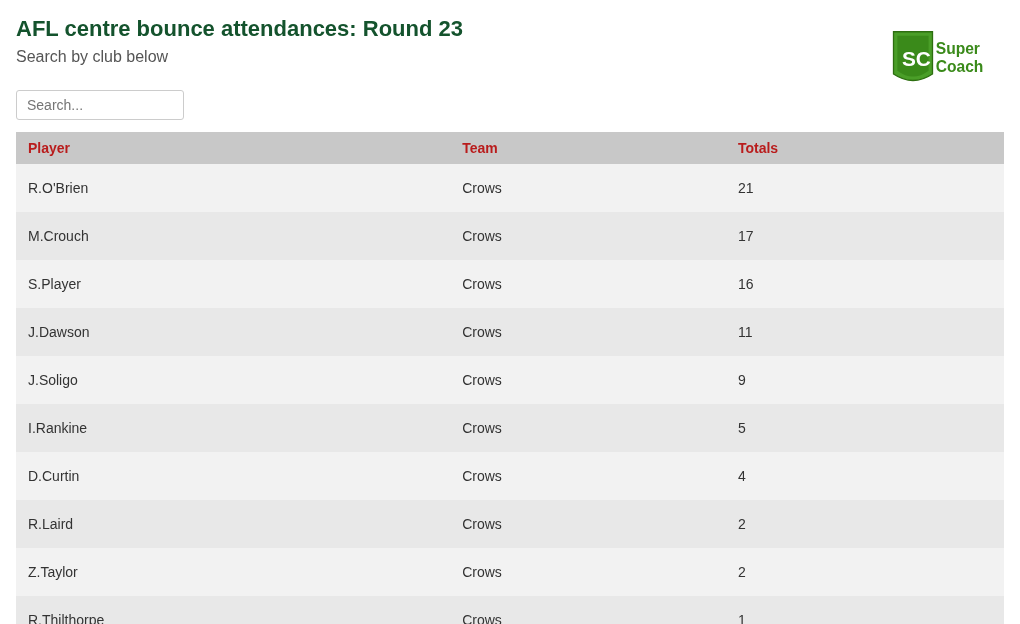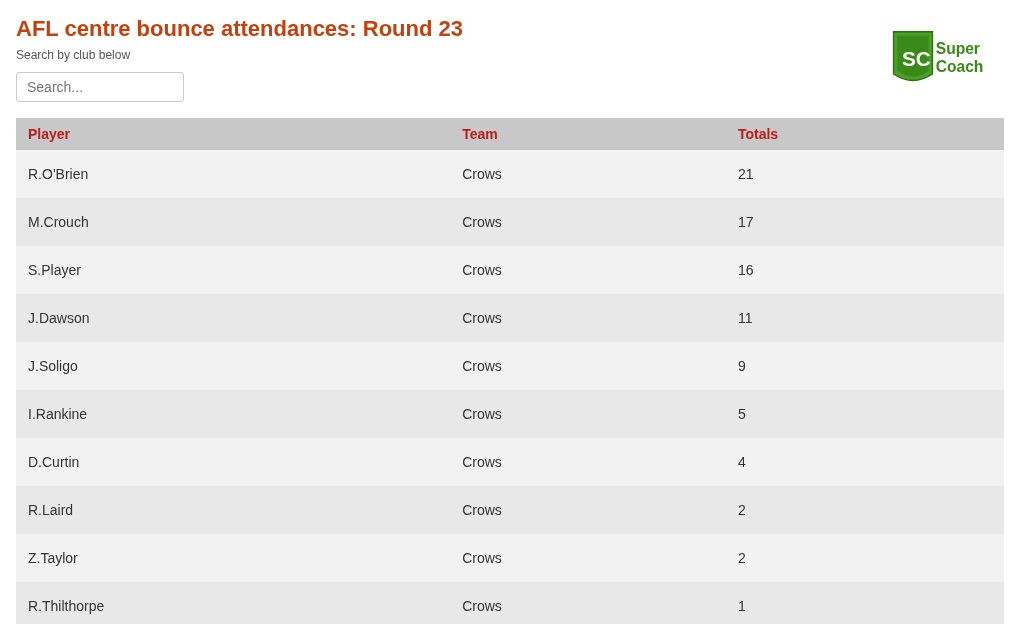--- a/index.html
+++ b/index.html
@@ -16,27 +16,27 @@
     }
     .header-area {
       display: flex;
       justify-content: space-between;
       align-items: flex-start;
       margin-bottom: 12px;
     }
     .title-section h1 {
       font-size: 22px;
       font-weight: bold;
-      color: #c2410c;
+      color: #14532d;
       margin-bottom: 6px;
     }
     .title-section p {
-      font-size: 12px;
+      font-size: 16px;
       color: #555;
-      margin-bottom: 10px;
+      margin-bottom: 24px;
     }
     .search-input {
       border: 1px solid #ccc;
       border-radius: 3px;
       padding: 6px 10px;
       font-size: 14px;
       width: 168px;
       outline: none;
       color: #555;
     }

